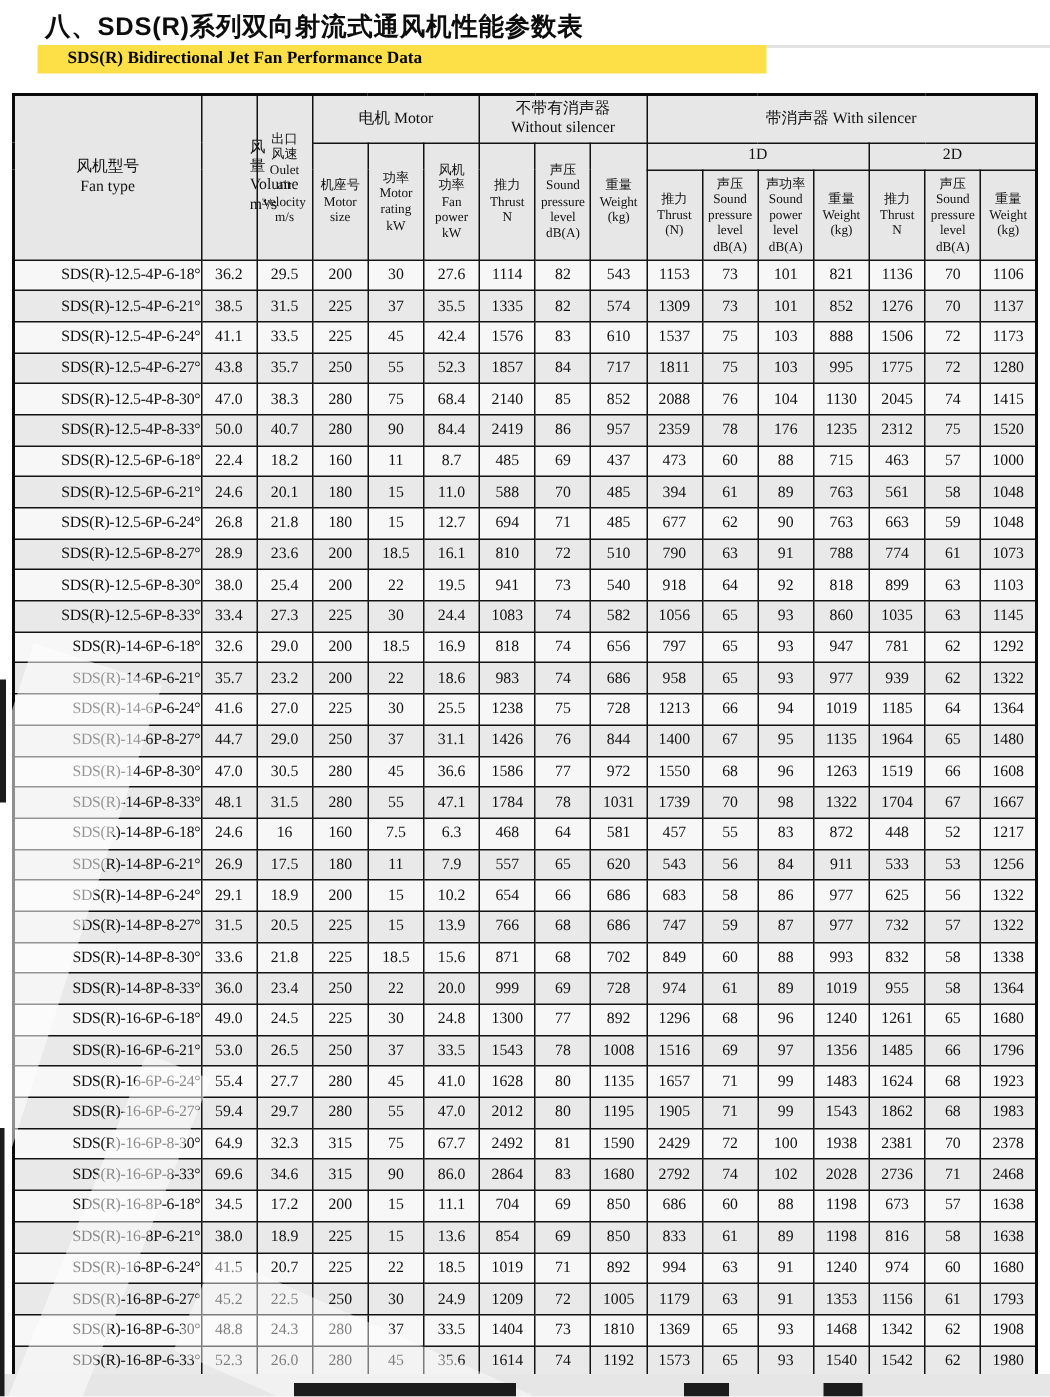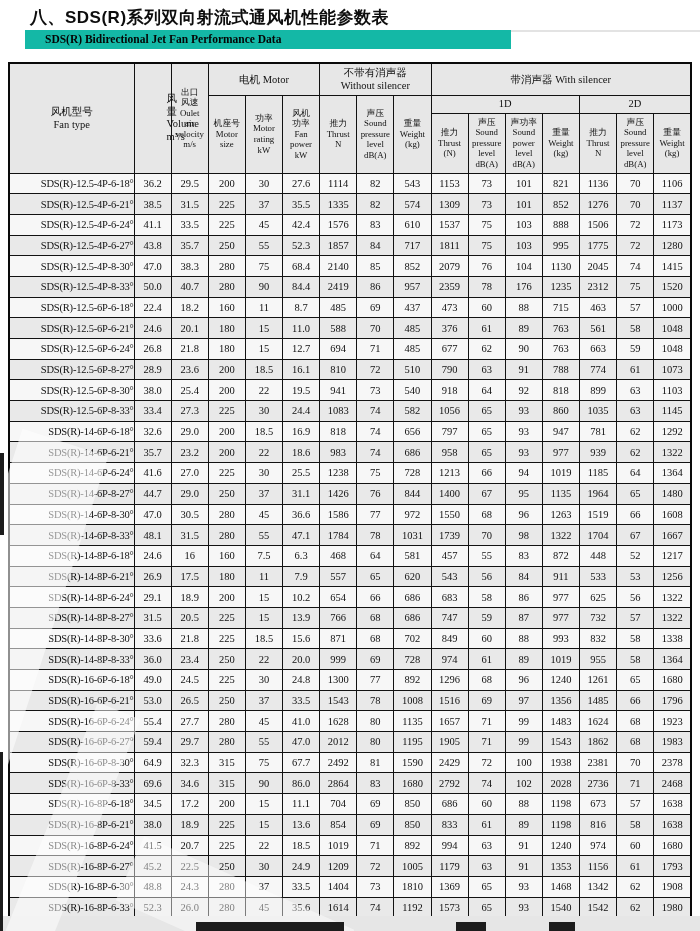--- a/index.html
+++ b/index.html
@@ -2,21 +2,21 @@
 <html><head>
 <meta charset="utf-8">
 <style>
   html,body{margin:0;padding:0;}
   body{width:700px;height:931px;background:#ffffff;font-family:"Liberation Serif", serif;position:relative;overflow:hidden;}
   .page{position:absolute;inset:0;text-decoration:underline;}
 
   .doc-title{position:absolute;left:30px;top:6px;font-family:"Liberation Sans", sans-serif;
     font-weight:bold;font-size:17px;color:#0d0d0d;letter-spacing:0.5px;white-space:nowrap;}
   .title-underline{position:absolute;left:30px;top:30px;width:670px;height:2px;background:#e3e3e3;}
-  .subtitle-bar{position:absolute;left:25px;top:30px;width:486px;height:19px;background:#14b8a6;}
+  .subtitle-bar{position:absolute;left:25px;top:30px;width:486px;height:19px;background:#fde047;}
   .subtitle-bar span{display:block;padding-left:20px;font-size:11.5px;font-weight:bold;color:#050505;line-height:19px;}
 
   .tablewrap{position:absolute;left:8px;top:62px;width:684px;}
   table{border-collapse:collapse;table-layout:fixed;width:684px;background:#f7f7f7;}
   col.fan{width:125px;}
   th,td{border:1px solid #121212;padding:0;text-align:center;vertical-align:middle;color:#111;}
   table{border:2px solid #0a0a0a;}
   thead th{background:#e7e7e7;font-weight:normal;white-space:pre-line;}
   .grp{font-size:10.5px;line-height:1.25;}
   .leaf{font-size:8.8px;line-height:1.2;}
@@ -222,21 +222,21 @@
           <tr class="odd">
             <td>SDS(R)-12.5-4P-8-30°</td>
             <td>47.0</td>
             <td>38.3</td>
             <td>280</td>
             <td>75</td>
             <td>68.4</td>
             <td>2140</td>
             <td>85</td>
             <td>852</td>
-            <td>2079</td>
+            <td>2088</td>
             <td>76</td>
             <td>104</td>
             <td>1130</td>
             <td>2045</td>
             <td>74</td>
             <td>1415</td>
           </tr>
           <tr class="even">
             <td>SDS(R)-12.5-4P-8-33°</td>
             <td>50.0</td>
@@ -276,21 +276,21 @@
           <tr class="even">
             <td>SDS(R)-12.5-6P-6-21°</td>
             <td>24.6</td>
             <td>20.1</td>
             <td>180</td>
             <td>15</td>
             <td>11.0</td>
             <td>588</td>
             <td>70</td>
             <td>485</td>
-            <td>376</td>
+            <td>394</td>
             <td>61</td>
             <td>89</td>
             <td>763</td>
             <td>561</td>
             <td>58</td>
             <td>1048</td>
           </tr>
           <tr class="odd">
             <td>SDS(R)-12.5-6P-6-24°</td>
             <td>26.8</td>

